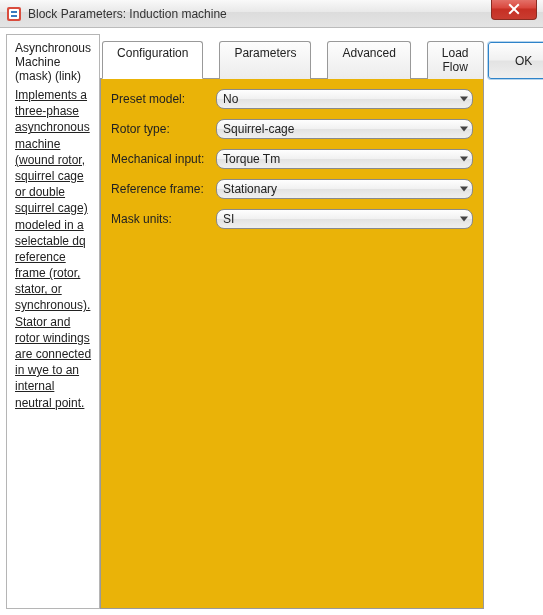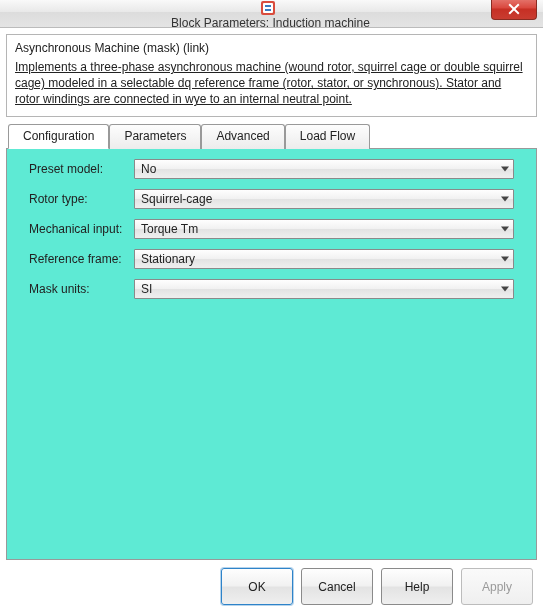--- a/index.html
+++ b/index.html
@@ -14,21 +14,20 @@
     overflow: hidden;
   }
   .titlebar {
     height: 28px;
     background: linear-gradient(to bottom, #f9f9f9 0%, #e8e8e8 45%, #dcdcdc 46%, #e4e4e4 100%);
     border-bottom: 1px solid #bbb;
     display: flex;
     align-items: center;
     padding: 0 8px 0 6px;
     position: relative;
-    flex-direction: column;
   }
   .titlebar .icon {
     width: 16px; height: 16px;
     margin-right: 6px;
     display:inline-flex; align-items:center; justify-content:center;
   }
   .titlebar .title {
     font-size: 12px;
     color: #333;
   }
@@ -41,82 +40,83 @@
     border-top: none;
     border-radius: 0 0 4px 4px;
     display:flex; align-items:center; justify-content:center;
     box-shadow: inset 0 1px 0 rgba(255,255,255,0.25);
     color:#fff;
   }
   .close-btn svg { width:12px; height:12px; }
   .body {
     padding: 6px;
     height: calc(100% - 28px);
-    display:flex; flex-direction:column;
+    display:flex; flex-direction:row;
   }
   .desc-box {
     border:1px solid #b5b5b5;
     background:#fff;
     padding:6px 8px 8px 8px;
     color:#222;
   }
   .desc-box .mask-title { margin-bottom:4px; }
   .desc-box .mask-text { line-height:1.35;text-decoration:underline; }
   .tab-area {
     margin-top:6px;
     flex:1;
     display:flex; flex-direction:column;
     min-height:0;
   }
   .tabstrip {
     display:flex;
-    gap:0;
+    gap:16px;
     padding-left:2px;
     position:relative;
     z-index:2;
+    text-align:center;
   }
   .tab {
     padding:4px 14px 5px 14px;
     border:1px solid #999;
     border-bottom:none;
     background: linear-gradient(to bottom,#fdfdfd,#ececec);
     border-radius:3px 3px 0 0;
     margin-right:0px;
     position:relative;
     top:1px;
     color:#222;
     cursor:default;
   }
   .tab.active {
     background:#fff;
     border-bottom:1px solid #fff;
     z-index:3;
   }
   .tab-panel {
     border:1px solid #999;
-    background:#5eead4;
+    background:#eab308;
     flex:1;
-    padding:10px 22px;
+    padding:10px 10px;
     display:flex; flex-direction:column;
     gap:10px;
     min-height:0;
   }
   .form-row {
     display:flex;
     align-items:center;
   }
   .form-row label {
     width:105px;
     color:#222;
   }
   .select {
     flex:1;
     height:20px;
     border:1px solid #8a8a8a;
-    border-radius:1px;
+    border-radius:8px;
     background: linear-gradient(to bottom,#fefefe 0%, #f1f1f1 48%, #e3e3e3 52%, #efefef 100%);
     display:flex; align-items:center;
     padding:0 18px 0 6px;
     position:relative;
     color:#222;
     font-size:12px;
   }
   .select .arrow {
     position:absolute; right:4px; top:50%; transform:translateY(-50%);
     width:0;height:0;

